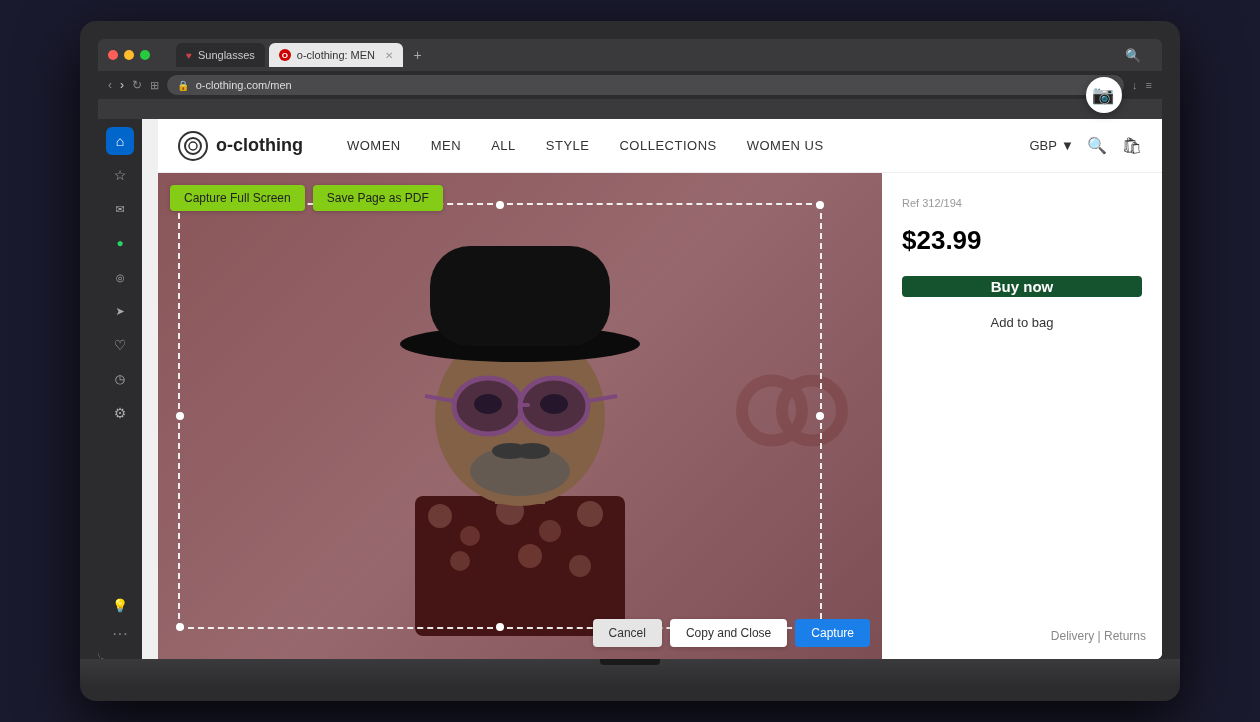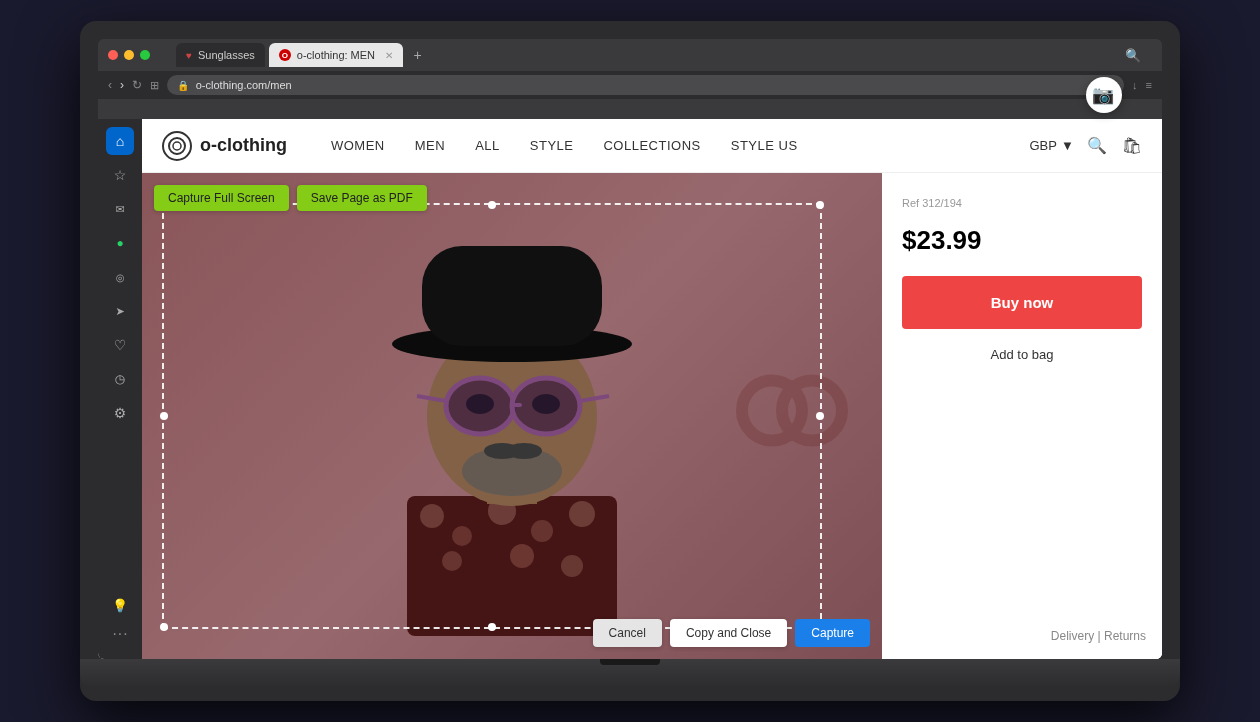--- a/index.html
+++ b/index.html
@@ -202,21 +202,21 @@
     }
     .sidebar-spacer { flex: 1; }
     .sidebar-dots {
       color: #888;
       font-size: 16px;
       margin-bottom: 8px;
     }
 
     
     .site-content {
-      margin-left: 44px;
+      margin-left: 60px;
       flex: 1;
       display: flex;
       flex-direction: column;
       background: white;
       justify-content: space-between;
     }
 
     
     .nav-bar {
       height: 54px;
@@ -447,25 +447,25 @@
       margin-bottom: 16px;
     }
     .product-price {
       font-size: 26px;
       font-weight: 700;
       color: #000000;
       margin-bottom: 20px;
     }
     .btn-buy-now {
       width: 100%;
-      background: #ef4444;
+      background: #14532d;
       color: white;
       border: none;
       border-radius: 4px;
-      padding: 18px;
+      padding: 2px;
       font-size: 15px;
       font-weight: 600;
       cursor: pointer;
       margin-bottom: 10px;
       font-family: inherit;
     }
     .btn-add-to-bag {
       width: 100%;
       background: transparent;
       color: #333;
@@ -567,21 +567,21 @@
               </svg>
             </div>
             <span class="logo-text">o-clothing</span>
           </div>
           <div class="nav-links">
             <a class="nav-link">WOMEN</a>
             <a class="nav-link">MEN</a>
             <a class="nav-link">ALL</a>
             <a class="nav-link">STYLE</a>
             <a class="nav-link">COLLECTIONS</a>
-            <a class="nav-link">STYLE US</a>
+            <a class="nav-link">WOMEN US</a>
           </div>
           <div class="nav-right">
             <div class="currency-selector">
               <span>GBP</span>
               <span>▼</span>
             </div>
             <span class="nav-icon-btn">🔍</span>
             <span class="nav-icon-btn">🛍</span>
           </div>
         </div>

